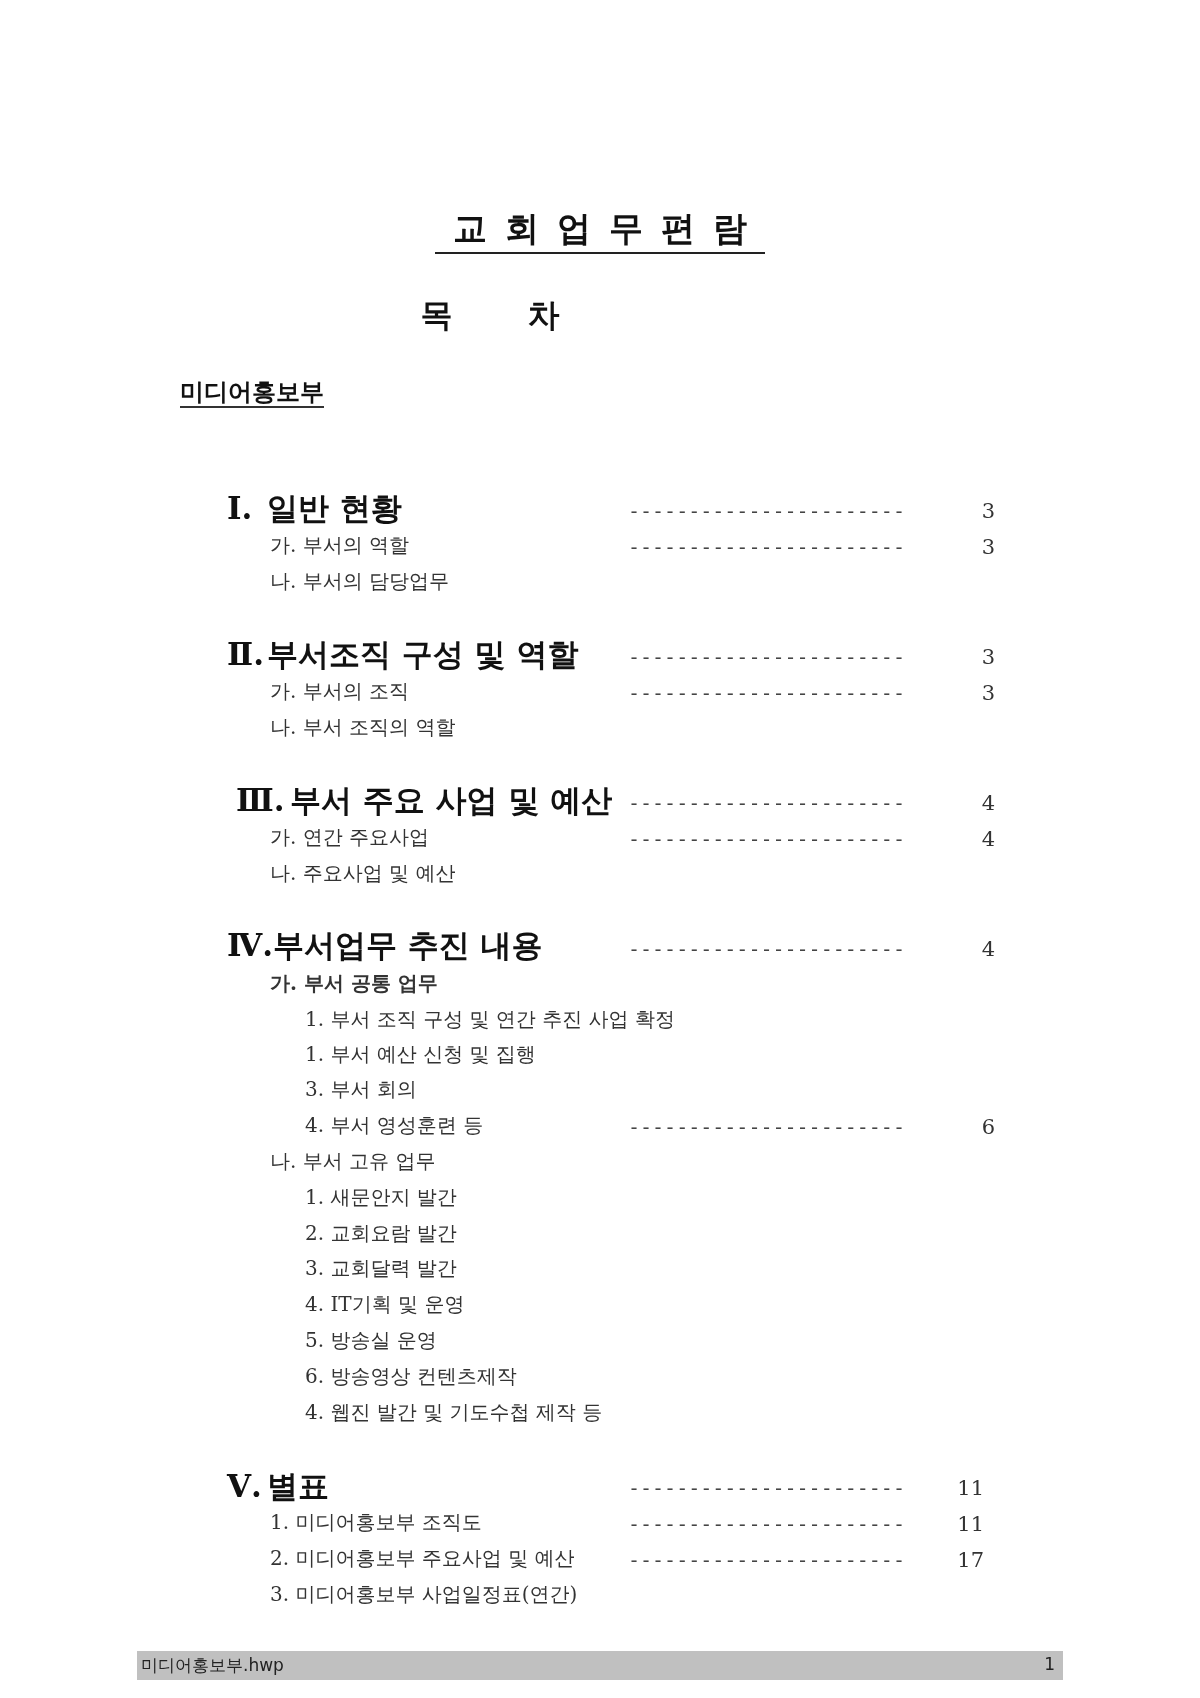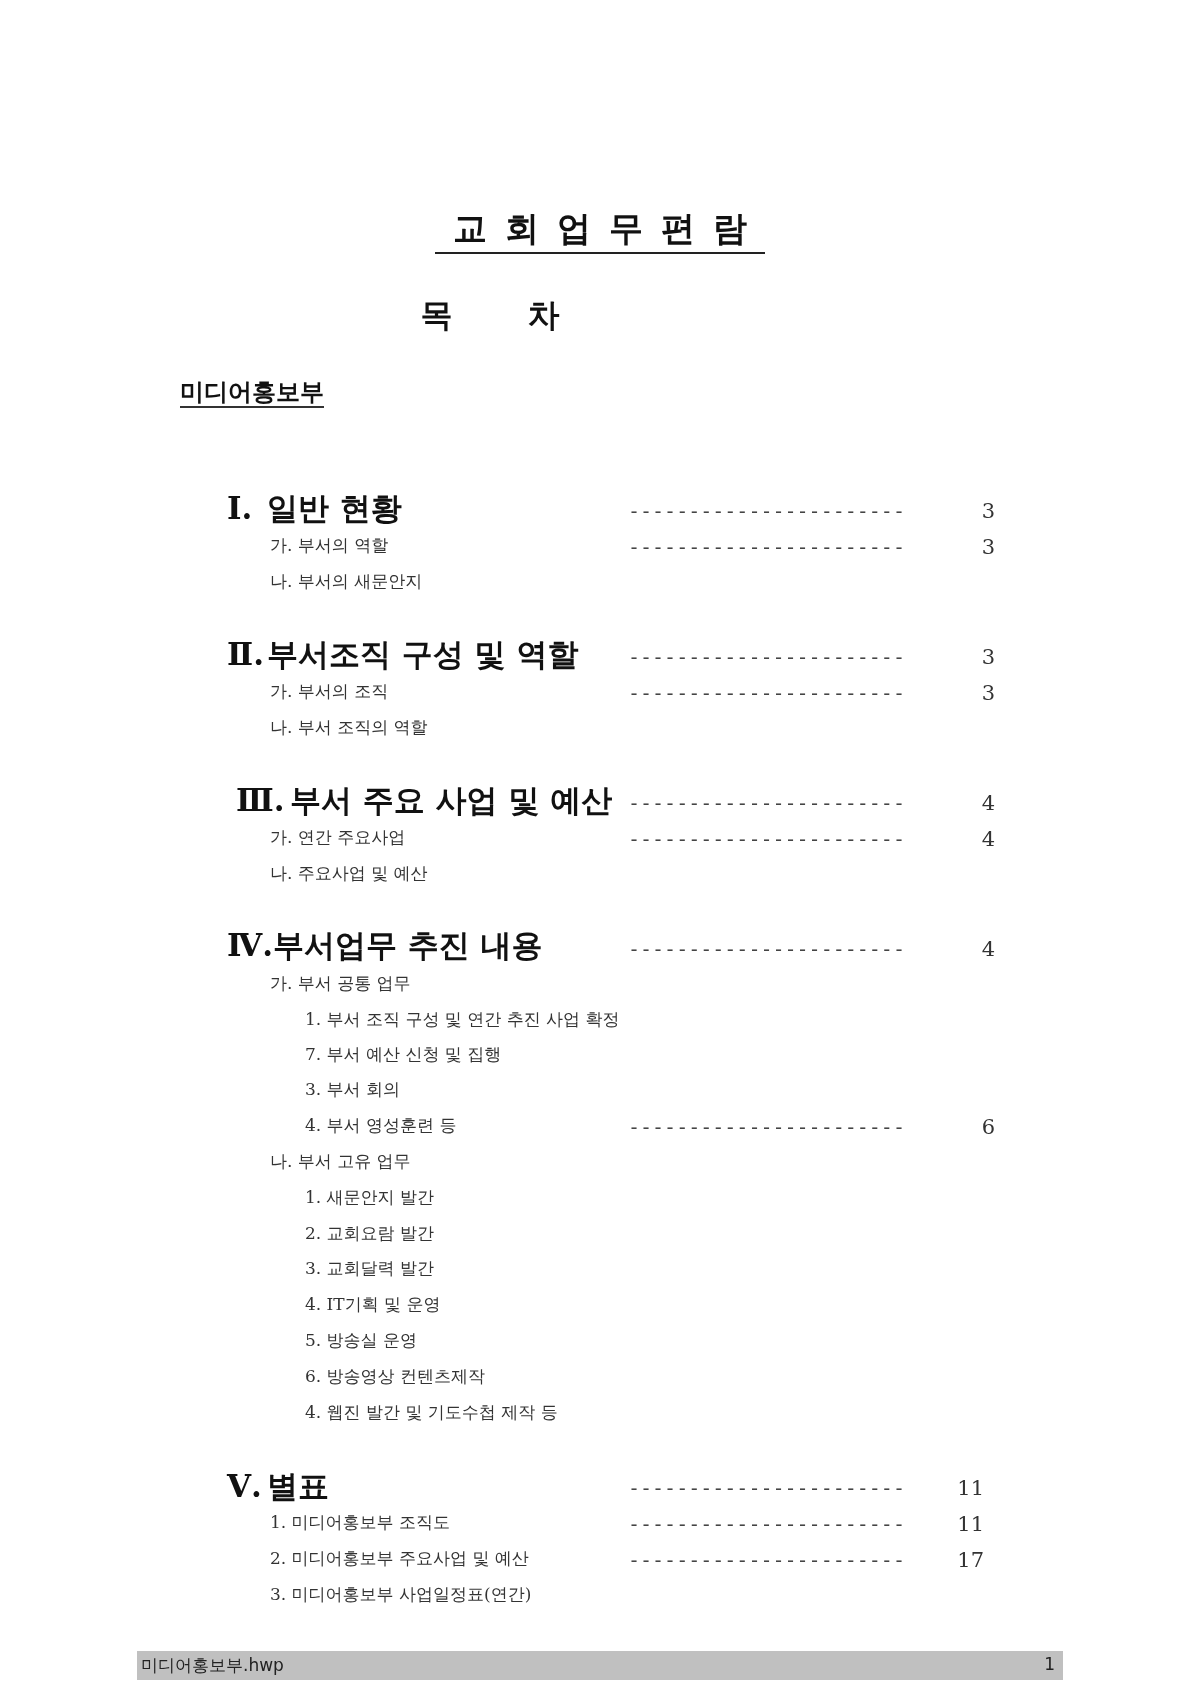--- a/index.html
+++ b/index.html
@@ -6,65 +6,65 @@
   body { width:1200px; height:1698px; position:relative; overflow:hidden;
          font-family: "DejaVu Serif", "Liberation Serif", serif; color:#222; }
   .abs { position:absolute; white-space:nowrap;margin-top:34px; }
   .title { left:0; width:1200px; top:172px; text-align:center; font-size:34px; font-weight:bold; letter-spacing:18px; color:#111; }
   .title span { border-bottom:2px solid #222; padding-bottom:4px; padding-left:18px; }
   .subtitle { left:0; width:980px; top:260px; text-align:center; font-size:32px; font-weight:bold; color:#111; }
   .subtitle .gap { display:inline-block; width:75px; }
   .dept { left:180px; top:344px; font-size:24px; font-weight:bold; color:#111; border-bottom:2px solid #333; line-height:28px; }
   .sec { font-size:31px; font-weight:bold; color:#111; line-height:30px; }
   .sec .num { display:inline-block; min-width:40px; }
-  .item { font-size:17px; color:#333; line-height:28px; }
+  .item { font-size:20px; color:#333; line-height:28px; }
   .dots { position:absolute; left:628px; font-family:"DejaVu Sans Mono","Liberation Mono",monospace; font-size:20px; color:#444; letter-spacing:0px; line-height:28px; }
   .pg { position:absolute; font-size:21px; color:#333; line-height:28px; text-align:right; width:40px; }
   .footer { left:137px; top:1617px; width:926px; height:29px; background:#c0c0c0; }
   .footer .fname { position:absolute; left:4px; top:3px; font-family:"DejaVu Sans","Liberation Sans",sans-serif; font-size:17px; color:#222; }
   .footer .fpage { position:absolute; right:8px; top:3px; font-family:"DejaVu Sans","Liberation Sans",sans-serif; font-size:17px; color:#222; }
 </style>
 </head>
 <body>
 
 <div class="abs title"><span>교회업무편람</span></div>
 <div class="abs subtitle"><span>목</span><span class="gap"></span><span>차</span></div>
 
 <div class="abs dept">미디어홍보부</div>
 
 <div class="abs sec" style="left:227px; top:459px;"><span class="num">Ⅰ.</span><span>일반 현황</span></div>
 <div class="abs item" style="left:270px; top:497px;">가. 부서의 역할</div>
 <div class="dots" style="top:497px;">-----------------------</div>
 <div class="pg" style="left:955px; top:497px;">3</div>
-<div class="abs item" style="left:270px; top:533px;">나. 부서의 새문안지</div>
+<div class="abs item" style="left:270px; top:533px;">나. 부서의 담당업무</div>
 <div class="dots" style="top:533px;">-----------------------</div>
 <div class="pg" style="left:955px; top:533px;">3</div>
 
 <div class="abs sec" style="left:227px; top:605px;"><span class="num">Ⅱ.</span><span>부서조직 구성 및 역할</span></div>
 <div class="abs item" style="left:270px; top:643px;">가. 부서의 조직</div>
 <div class="dots" style="top:643px;">-----------------------</div>
 <div class="pg" style="left:955px; top:643px;">3</div>
 <div class="abs item" style="left:270px; top:679px;">나. 부서 조직의 역할</div>
 <div class="dots" style="top:679px;">-----------------------</div>
 <div class="pg" style="left:955px; top:679px;">3</div>
 
 <div class="abs sec" style="left:236px; top:751px;"><span class="num" style="min-width:54px;">Ⅲ.</span><span>부서 주요 사업 및 예산</span></div>
 <div class="abs item" style="left:270px; top:789px;">가. 연간 주요사업</div>
 <div class="dots" style="top:789px;">-----------------------</div>
 <div class="pg" style="left:955px; top:789px;">4</div>
 <div class="abs item" style="left:270px; top:825px;">나. 주요사업 및 예산</div>
 <div class="dots" style="top:825px;">-----------------------</div>
 <div class="pg" style="left:955px; top:825px;">4</div>
 
 <div class="abs sec" style="left:227px; top:896px;"><span class="num">Ⅳ.</span><span>부서업무 추진 내용</span></div>
-<div class="abs item" style="left:270px; top:935px;">가. 부서 공통 업무</div>
+<div class="abs item" style="left:270px; top:935px;font-weight:bold;">가. 부서 공통 업무</div>
 <div class="dots" style="top:935px;">-----------------------</div>
 <div class="pg" style="left:955px; top:935px;">4</div>
 <div class="abs item" style="left:305px; top:971px;">1. 부서 조직 구성 및 연간 추진 사업 확정</div>
-<div class="abs item" style="left:305px; top:1006px;">7. 부서 예산 신청 및 집행</div>
+<div class="abs item" style="left:305px; top:1006px;">1. 부서 예산 신청 및 집행</div>
 <div class="abs item" style="left:305px; top:1041px;">3. 부서 회의</div>
 <div class="abs item" style="left:305px; top:1077px;">4. 부서 영성훈련 등</div>
 <div class="abs item" style="left:270px; top:1113px;">나. 부서 고유 업무</div>
 <div class="dots" style="top:1113px;">-----------------------</div>
 <div class="pg" style="left:955px; top:1113px;">6</div>
 <div class="abs item" style="left:305px; top:1149px;">1. 새문안지 발간</div>
 <div class="abs item" style="left:305px; top:1185px;">2. 교회요람 발간</div>
 <div class="abs item" style="left:305px; top:1220px;">3. 교회달력 발간</div>
 <div class="abs item" style="left:305px; top:1256px;">4. IT기획 및 운영</div>
 <div class="abs item" style="left:305px; top:1292px;">5. 방송실 운영</div>

